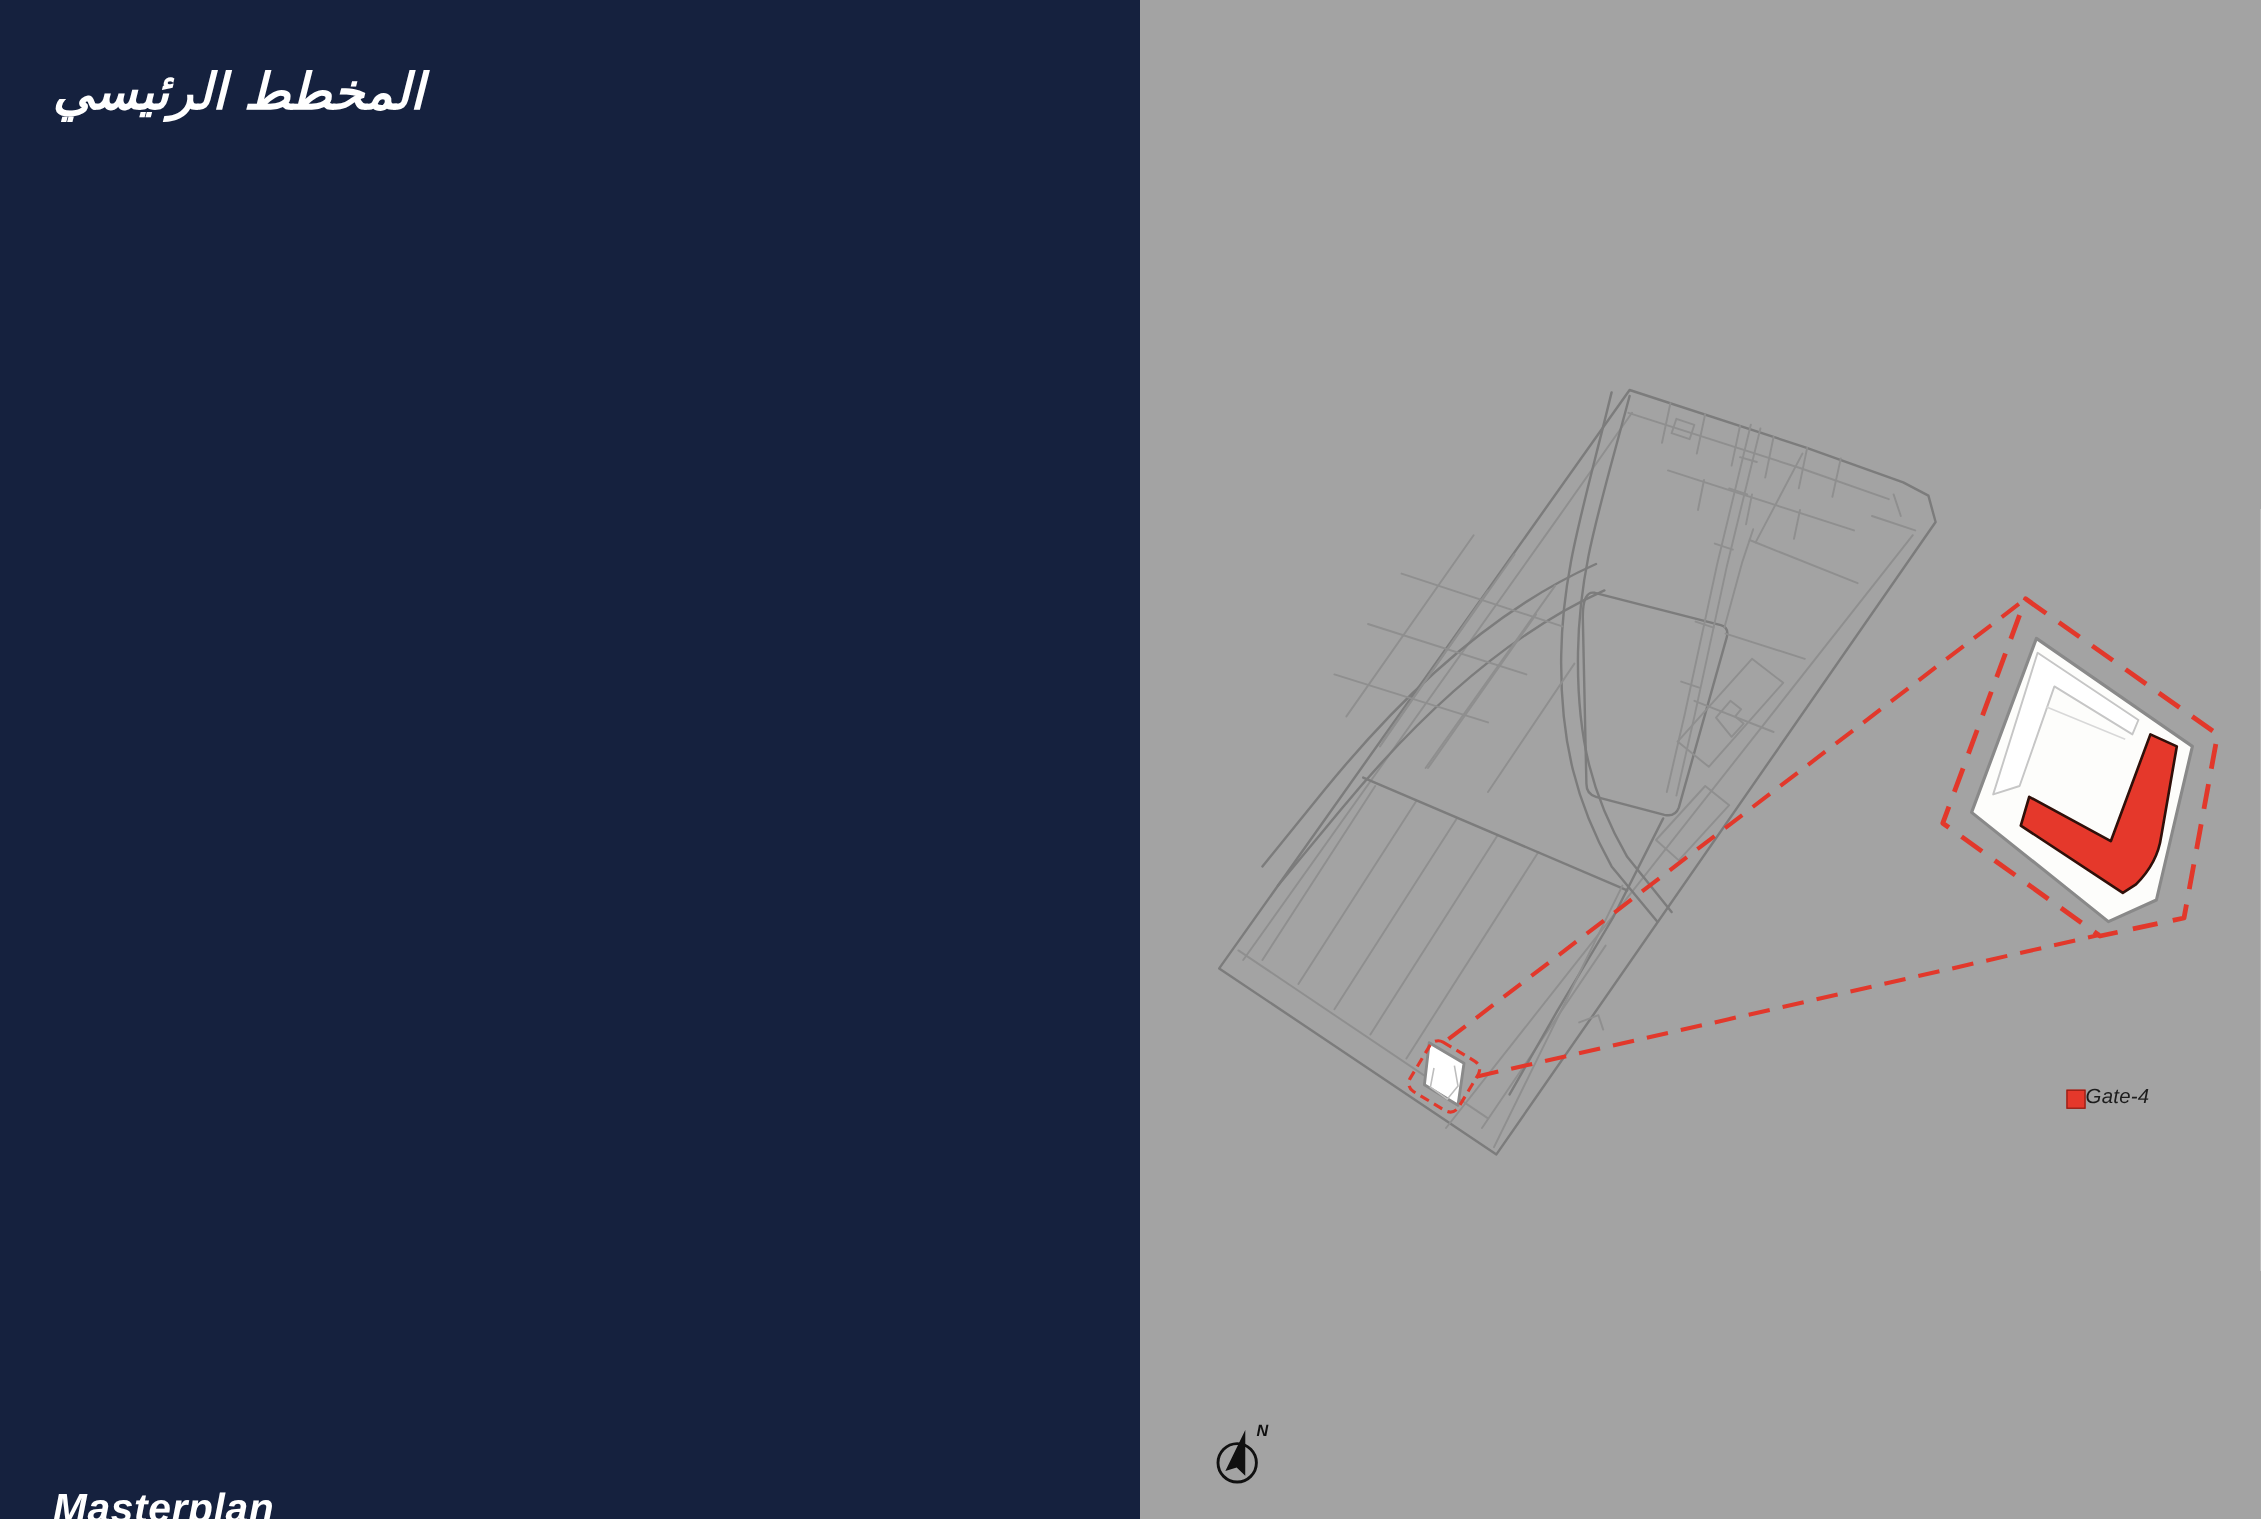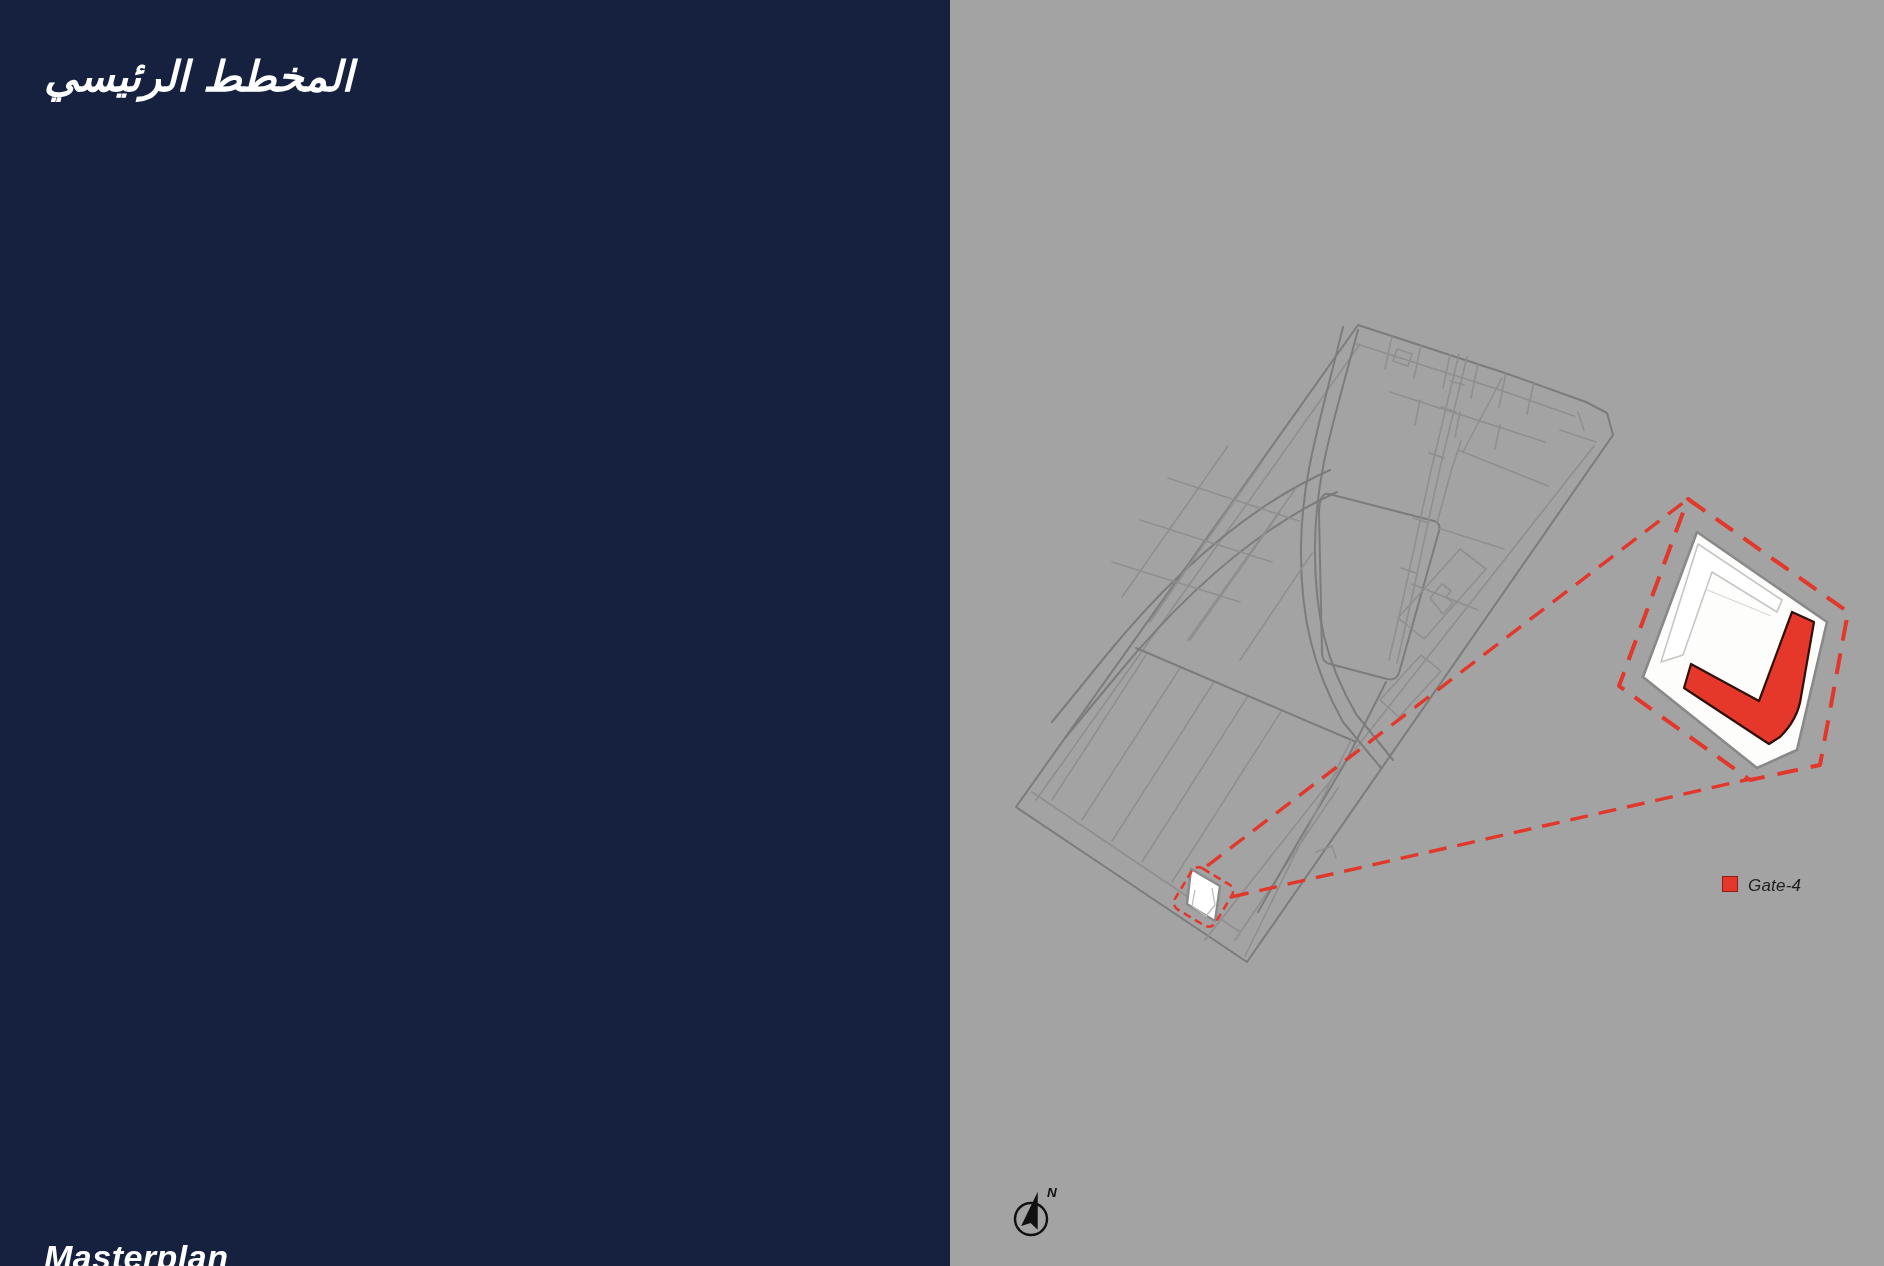--- a/index.html
+++ b/index.html
@@ -29,22 +29,22 @@
     color:#ffffff;
     font-family:"Liberation Sans", sans-serif;
     font-size:34px;font-weight:600;
     letter-spacing:0.5px;
     margin-top:48px;
   }
   
   #map-svg{position:absolute;left:0;top:0;width:1884px;height:1266px;}
   
   #legend{
-    position:absolute;left:1722px;top:876px;
-    display:flex;align-items:flex-start;gap:10px;
+    position:absolute;left:1722px;top:904px;
+    display:flex;align-items:flex-end;
   }
   #legend .swatch{
     width:16px;height:16px;background:#E5382B;border:1px solid #8d1d14;
     box-sizing:border-box;
   }
   #legend .lbl{
     font-size:17px;color:#1d1d1d;font-weight:500;letter-spacing:0.2px;
     font-family:"Liberation Sans", sans-serif;
   }
   .map-line{stroke:#7C7C7C;stroke-width:2;fill:none;stroke-linejoin:round;stroke-linecap:round;}

